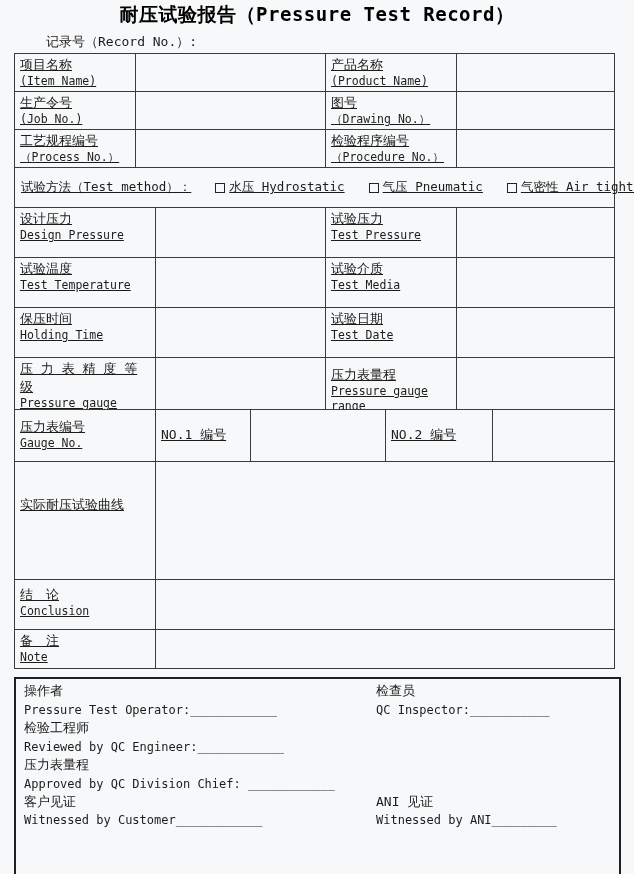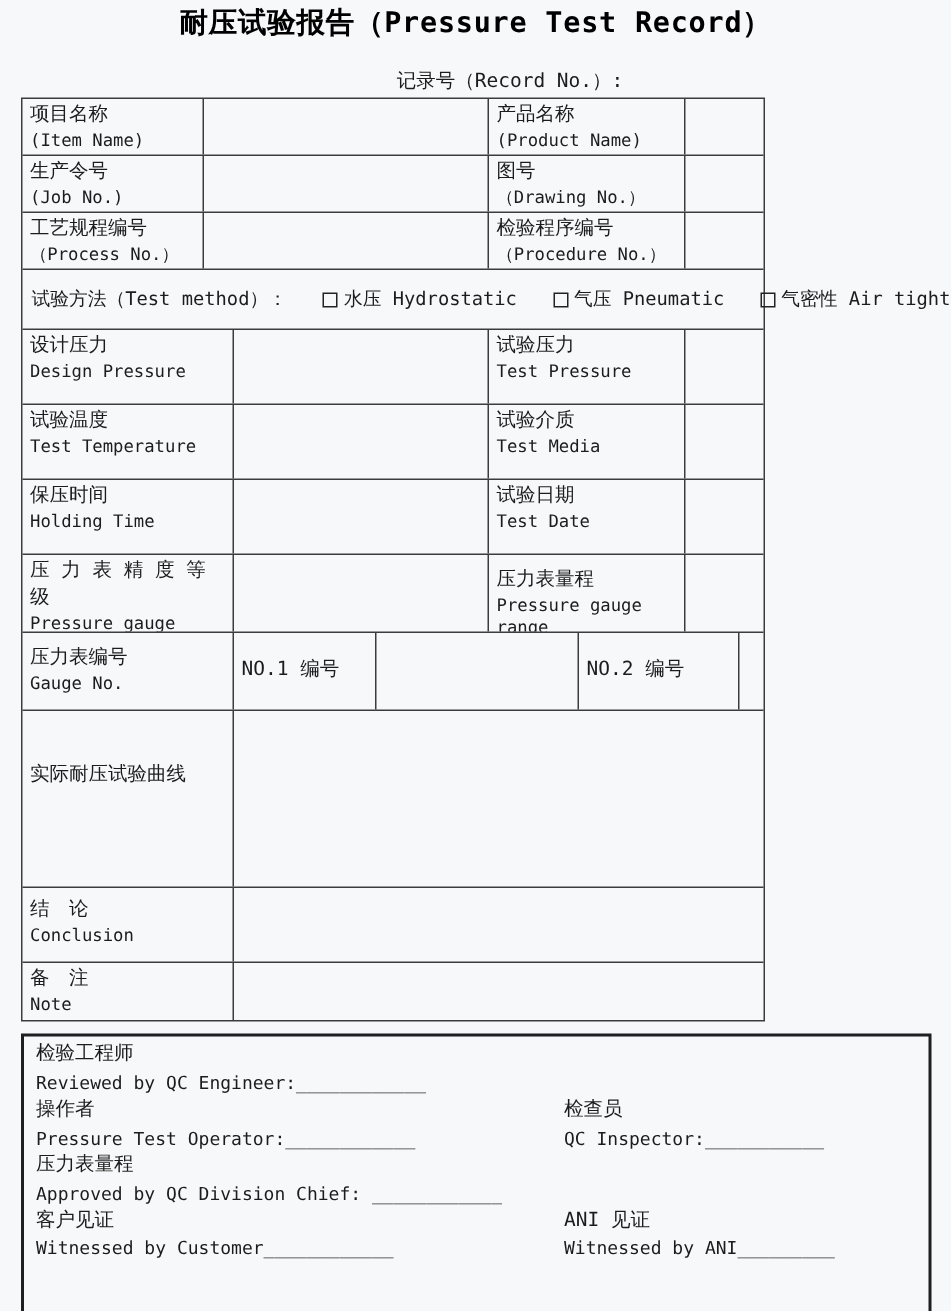--- a/index.html
+++ b/index.html
@@ -10,27 +10,28 @@
     font-family:"DejaVu Sans Mono","DejaVu Sans","Liberation Sans",sans-serif;
     color:#1c1c1c;
     -webkit-font-smoothing:antialiased;
   }
   .page { position:relative; width:634px; height:874px; overflow:hidden; }
 
   .doc-title {
     text-align:center; font-weight:bold; font-size:19px;
     padding-top:2px; letter-spacing:0.5px; color:#000000;
   }
-  .record-line { margin:17px 0 2px 46px; font-size:13px;text-align:center; }
+  .record-line { margin:5px 0 2px 46px; font-size:13px; }
 
   
   .tbl {
-    margin-left:14px; width:496px;
+    margin-left:14px; width:601px;
     border:1px solid #3c3c3c;
     background:transparent;
+    text-decoration:underline;
   }
   .row { display:flex; border-bottom:1px solid #3c3c3c; }
   .row:last-child { border-bottom:none; }
   .cell { border-right:1px solid #3c3c3c; padding:2px 5px; overflow:hidden; }
   .cell:last-child { border-right:none; }
   .zh { font-size:13px; line-height:1.4; }
   .en { font-size:11.5px; line-height:1.3; }
 
   
   .info-row { height:38px; }
@@ -241,38 +242,38 @@
       </div>
       <div class="cell wide-val"></div>
     </div>
 
   </div>
 
   <div class="sig-box">
 
     <div class="sig-row">
       <div class="sig-col-left">
-        <div class="sig-zh">检验工程师</div>
-        <div class="sig-en">
-          <span>Reviewed by QC Engineer:</span><span>____________</span>
+        <div class="sig-zh">操作者</div>
+        <div class="sig-en">
+          <span>Pressure Test Operator:</span><span>____________</span>
+        </div>
+      </div>
+      <div class="sig-col-right">
+        <div class="sig-zh">检查员</div>
+        <div class="sig-en">
+          <span>QC Inspector:</span><span>___________</span>
         </div>
       </div>
     </div>
 
     <div class="sig-row">
       <div class="sig-col-left">
-        <div class="sig-zh">操作者</div>
-        <div class="sig-en">
-          <span>Pressure Test Operator:</span><span>____________</span>
-        </div>
-      </div>
-      <div class="sig-col-right">
-        <div class="sig-zh">检查员</div>
-        <div class="sig-en">
-          <span>QC Inspector:</span><span>___________</span>
+        <div class="sig-zh">检验工程师</div>
+        <div class="sig-en">
+          <span>Reviewed by QC Engineer:</span><span>____________</span>
         </div>
       </div>
     </div>
 
     <div class="sig-row">
       <div class="sig-col-left">
         <div class="sig-zh">压力表量程</div>
         <div class="sig-en">
           <span>Approved by QC Division Chief: </span><span>____________</span>
         </div>

